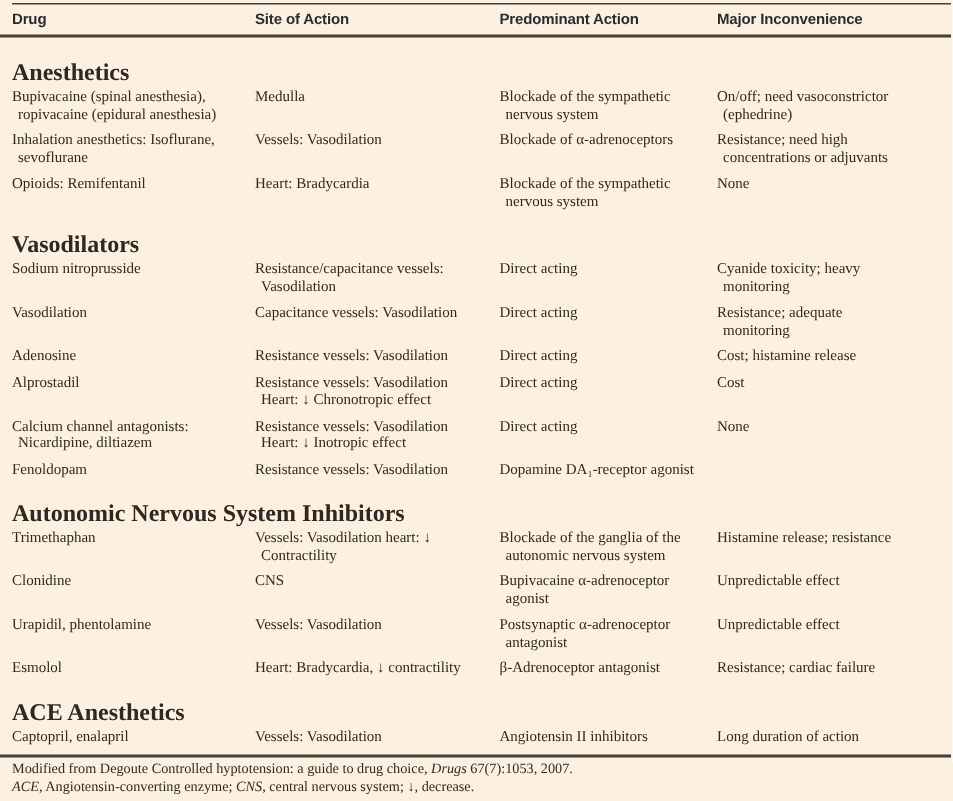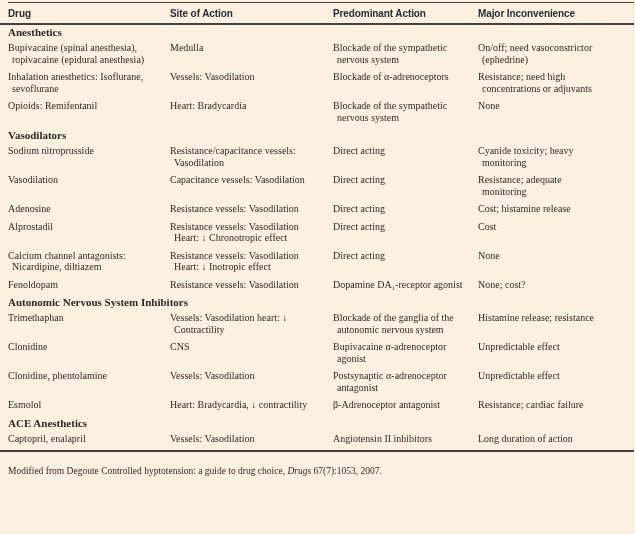--- a/index.html
+++ b/index.html
@@ -38,43 +38,43 @@
     color: var(--header-text, #2b2b33);
     padding-right: 6px;
   }
   .rule-heavy {
     height: 2px;
     background: var(--rule, #46403a);
     margin: 0 1px 0 -8px;
   }
   .section-heading {
     font-weight: bold;
-    font-size: 11px;
+    font-size: 16px;
     line-height: 12px;
     color: var(--heading-text, #2e2820);
-    margin: 1px 0 4px 0;
+    margin: 18px 0 4px 0;
   }
   .data-row {
     margin-bottom: 6px;
   }
   .cell {
     font-size: 10px;
     line-height: 11.5px;
     white-space: pre;
     padding-left: 4px;
     text-indent: -4px;
     padding-right: 6px;
   }
   .rule-bottom {
     height: 2px;
     background: var(--rule, #46403a);
     margin: 2px 1px 0 -8px;
   }
   .footnotes {
-    margin-top: 14px;
+    margin-top: 3px;
   }
   .footnote {
     font-size: 9.5px;
     line-height: 11.5px;
     color: var(--text, #31291f);
   }
   .footnote .it { font-style: italic; }
 </style>
 </head>
 <body>
@@ -151,40 +151,39 @@
 Nicardipine, diltiazem</div>
         <div class="cell">Resistance vessels: Vasodilation
 Heart: ↓ Inotropic effect</div>
         <div class="cell">Direct acting</div>
         <div class="cell">None</div>
       </div>
       <div class="grid-row data-row">
         <div class="cell">Fenoldopam</div>
         <div class="cell">Resistance vessels: Vasodilation</div>
         <div class="cell">Dopamine DA₁-receptor agonist</div>
-        <div class="cell">None; cost?</div>
       </div>
       <div class="section-heading">Autonomic Nervous System Inhibitors</div>
       <div class="grid-row data-row">
         <div class="cell">Trimethaphan</div>
         <div class="cell">Vessels: Vasodilation heart: ↓
 Contractility</div>
         <div class="cell">Blockade of the ganglia of the
 autonomic nervous system</div>
         <div class="cell">Histamine release; resistance</div>
       </div>
       <div class="grid-row data-row">
         <div class="cell">Clonidine</div>
         <div class="cell">CNS</div>
         <div class="cell">Bupivacaine α-adrenoceptor
 agonist</div>
         <div class="cell">Unpredictable effect</div>
       </div>
       <div class="grid-row data-row">
-        <div class="cell">Clonidine, phentolamine</div>
+        <div class="cell">Urapidil, phentolamine</div>
         <div class="cell">Vessels: Vasodilation</div>
         <div class="cell">Postsynaptic α-adrenoceptor
 antagonist</div>
         <div class="cell">Unpredictable effect</div>
       </div>
       <div class="grid-row data-row">
         <div class="cell">Esmolol</div>
         <div class="cell">Heart: Bradycardia, ↓ contractility</div>
         <div class="cell">β-Adrenoceptor antagonist</div>
         <div class="cell">Resistance; cardiac failure</div>
@@ -195,14 +194,15 @@
         <div class="cell">Vessels: Vasodilation</div>
         <div class="cell">Angiotensin II inhibitors</div>
         <div class="cell">Long duration of action</div>
       </div>
     </div>
 
   <div class="rule-bottom"></div>
 
   <div class="footnotes" id="footnotes">
       <div class="footnote"><span>Modified from Degoute Controlled hyptotension: a guide to drug choice, </span><span class="it">Drugs</span><span> 67(7):1053, 2007.</span></div>
+      <div class="footnote"><span class="it">ACE</span><span>, Angiotensin-converting enzyme; </span><span class="it">CNS</span><span>, central nervous system; ↓, decrease.</span></div>
     </div>
 </div>
 
 </body></html>

